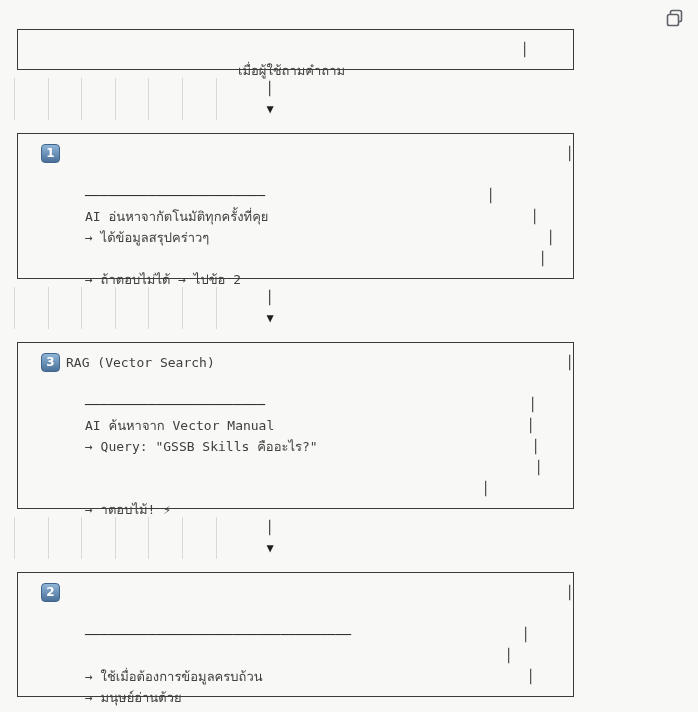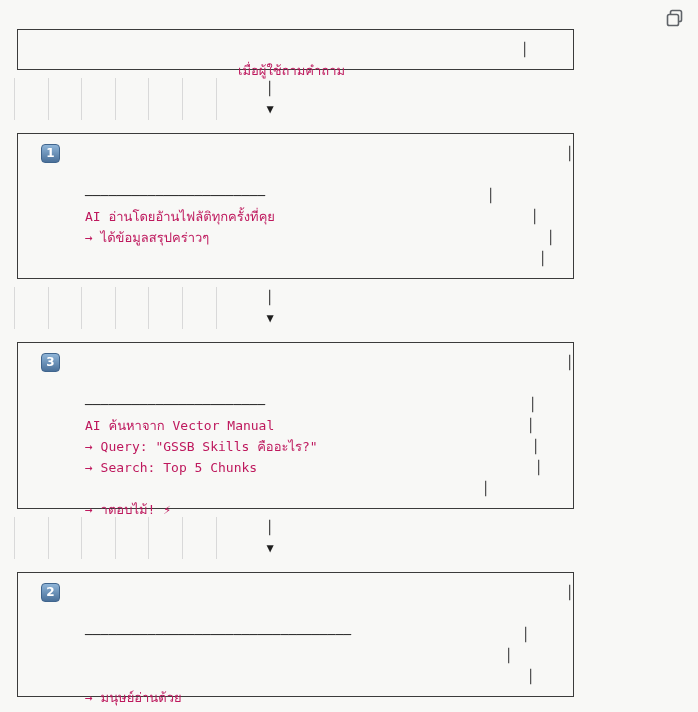--- a/index.html
+++ b/index.html
@@ -62,21 +62,21 @@
     width: 217px; height: 42px;
     background: repeating-linear-gradient(to right, #d9d9d9 0 1px, transparent 1px 33.6px);
   }
   .cline, .carrow {
     position: absolute; left: 249px;
     width: 14px; height: 21px; line-height: 21px;
     text-align: center; color: #1e1e1e;
   }
   .cline { top: 0; }
   .carrow { top: 21px; font-size: 12px; }
-  .txt { color: #be185d; }
+  .txt { color: #404040; }
 </style>
 </head>
 <body>
 
 <button class="copy-btn" title="Copy">
   <span>
     <svg width="24" height="24" viewBox="0 0 24 24" fill="none" stroke="#5f6368" stroke-width="1.6">
       <rect x="7.5" y="4.5" width="11" height="11" rx="1.8"></rect>
       <rect x="4.5" y="8.5" width="11" height="11" rx="1.8" fill="#f8f8f6"></rect>
     </svg>
@@ -100,59 +100,60 @@
 
   <div class="abox">
     <div class="line title-line">
       <span class="keycap">1</span>
       <span class="tail" style="left:548px">│</span>
     </div>
     <div class="line">
       <span class="sep">───────────────────────</span>
     </div>
     <div class="line">
-      <span class="txt">AI อ่านโดยอัานไฟลัติทุกครั้งที่คุย</span>
+      <span class="txt">AI อ่นหาจากัตโนมัติทุกครั้งที่คุย</span>
       <span class="tail" style="left:469px">│</span>
     </div>
     <div class="line">
       <span class="txt">→ ได้ข้อมูลสรุปคร่าวๆ</span>
       <span class="tail" style="left:513px">│</span>
     </div>
     <div class="line">
       <span class="tail" style="left:529px">│</span>
     </div>
     <div class="line">
+      <span class="txt">→ ถ้าตอบไม่ได้ → ไปข้อ 2</span>
       <span class="tail" style="left:521px">│</span>
     </div>
   </div>
 
   <div class="connector">
     <div class="guides"></div>
     <span class="cline">│</span>
     <span class="carrow">▼</span>
   </div>
 
   <div class="abox">
     <div class="line title-line">
       <span class="keycap">3</span>
+      <span class="txt">RAG (Vector Search)</span>
       <span class="tail" style="left:548px">│</span>
     </div>
     <div class="line">
       <span class="sep">───────────────────────</span>
     </div>
     <div class="line">
       <span class="txt">AI ค้นหาจาก Vector Manual</span>
       <span class="tail" style="left:511px">│</span>
     </div>
     <div class="line">
       <span class="txt">→ Query: "GSSB Skills คืออะไร?"</span>
       <span class="tail" style="left:509px">│</span>
     </div>
     <div class="line">
-      <span class="txt">→ Search: Top 5 Chunks</span>
       <span class="tail" style="left:514px">│</span>
     </div>
     <div class="line">
       <span class="tail" style="left:517px">│</span>
     </div>
     <div class="line">
       <span class="txt">→ าตอบไม้! ⚡</span>
       <span class="tail" style="left:464px">│</span>
     </div>
   </div>
@@ -168,20 +169,21 @@
       <span class="keycap">2</span>
       <span class="tail" style="left:548px">│</span>
     </div>
     <div class="line">
       <span class="sep">──────────────────────────────────</span>
     </div>
     <div class="line">
       <span class="tail" style="left:504px">│</span>
     </div>
     <div class="line">
+      <span class="txt">→ ใช้เมื่อต้องการข้อมูลครบถ้วน</span>
       <span class="tail" style="left:487px">│</span>
     </div>
     <div class="line">
       <span class="txt">→ มนุษย์อ่านด้วย</span>
       <span class="tail" style="left:509px">│</span>
     </div>
   </div>
 
 </div>
 

